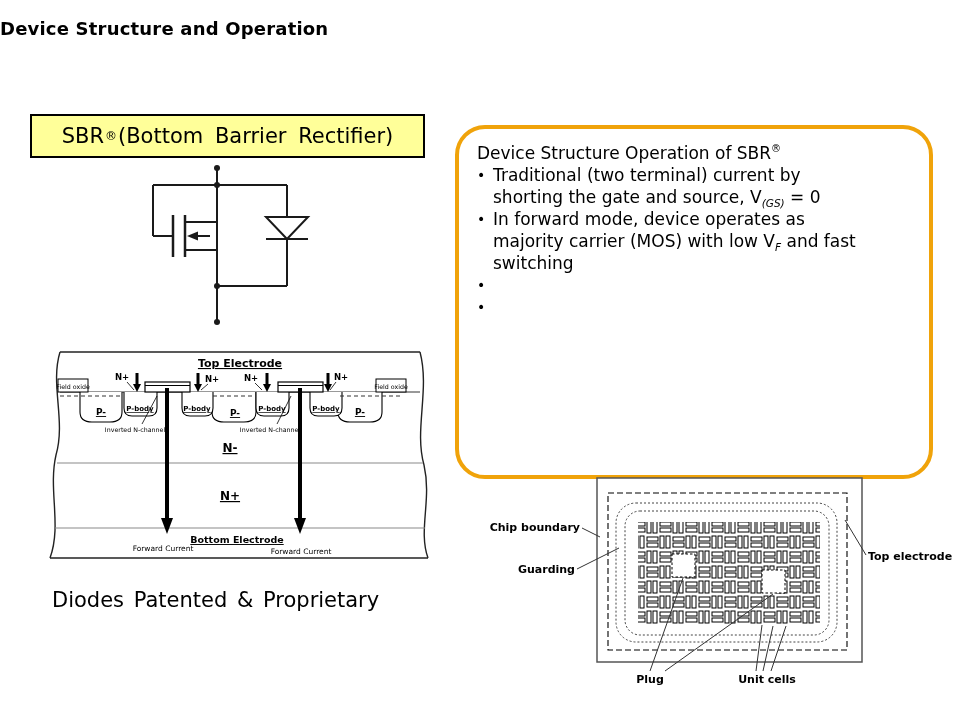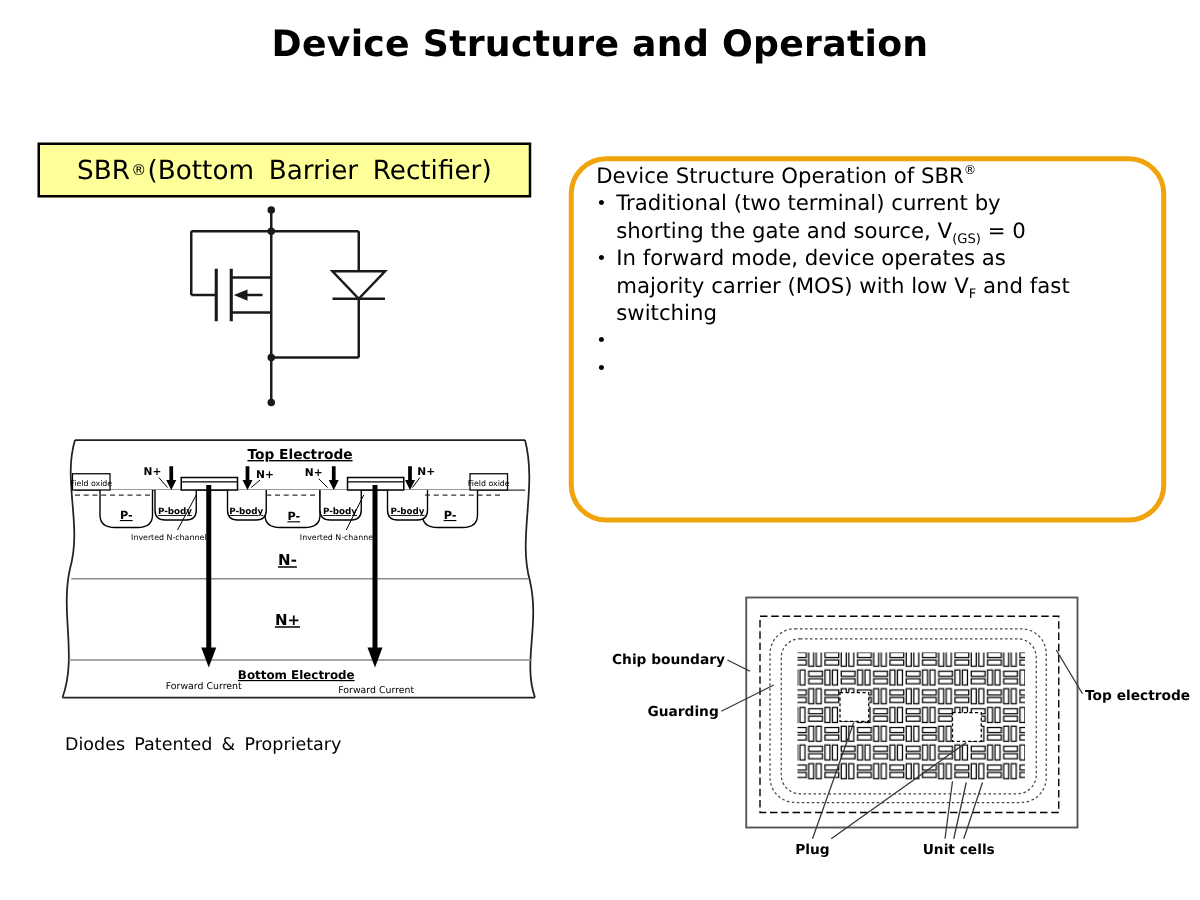--- a/index.html
+++ b/index.html
@@ -5,48 +5,48 @@
   * { margin:0; padding:0; box-sizing:border-box; }
   html,body { background:#ffffff; }
   body {
     width:960px; height:720px; position:relative; overflow:hidden;
     font-family:"DejaVu Sans","Liberation Sans",sans-serif; color:#000;
   }
   .slide { position:absolute; inset:0; background:#fff; }
 
   .title {
     position:absolute; top:18px; left:0; width:100%;
-    text-align:center; font-size:29px; font-weight:bold; letter-spacing:0.2px;
+    text-align:left; font-size:18px; font-weight:bold; letter-spacing:0.2px;
   }
 
   .sbr-box {
     position:absolute; left:30px; top:114px; width:395px; height:44px;
     background:#FFFF99; border:2px solid #000;
     display:flex; align-items:center; justify-content:center;
     font-size:21px; word-spacing:5px; white-space:nowrap;
   }
   .sbr-box sup { font-size:12px; line-height:0; margin:0 1px; }
 
   .info-box {
-    position:absolute; left:455px; top:125px; width:478px; height:293px;
+    position:absolute; left:455px; top:125px; width:478px; height:354px;
     border:4px solid #F0A30A; border-radius:30px;
-    padding:1px 16px 10px 18px;
+    padding:13px 16px 10px 18px;
     font-size:17px; line-height:22px; background:#fff;
   }
   .info-heading { white-space:pre-line; }
   .info-heading sup { font-size:10px; line-height:0; }
   .info-list { list-style:none; }
   .info-item { display:flex; }
   .info-item .marker { width:16px; flex:none; font-size:14px; }
   .info-item .btext { white-space:pre-line; }
-  sub.s { font-size:10.5px; line-height:0; }
+  sub.s { font-size:10.5px; line-height:0;font-style:italic; }
 
   .note {
     position:absolute; left:52px; top:588px;
-    font-size:14px; word-spacing:3px; white-space:nowrap;
+    font-size:21px; word-spacing:3px; white-space:nowrap;
   }
 
   svg { position:absolute; overflow:visible; }
   .svg-circuit { left:130px; top:160px; }
   .svg-xsec    { left:30px;  top:340px; }
   .svg-chip    { left:490px; top:460px; }
   svg text { font-family:"DejaVu Sans","Liberation Sans",sans-serif; fill:#000; }
   .u { text-decoration:underline; }
   .b { font-weight:bold; }
 </style>

